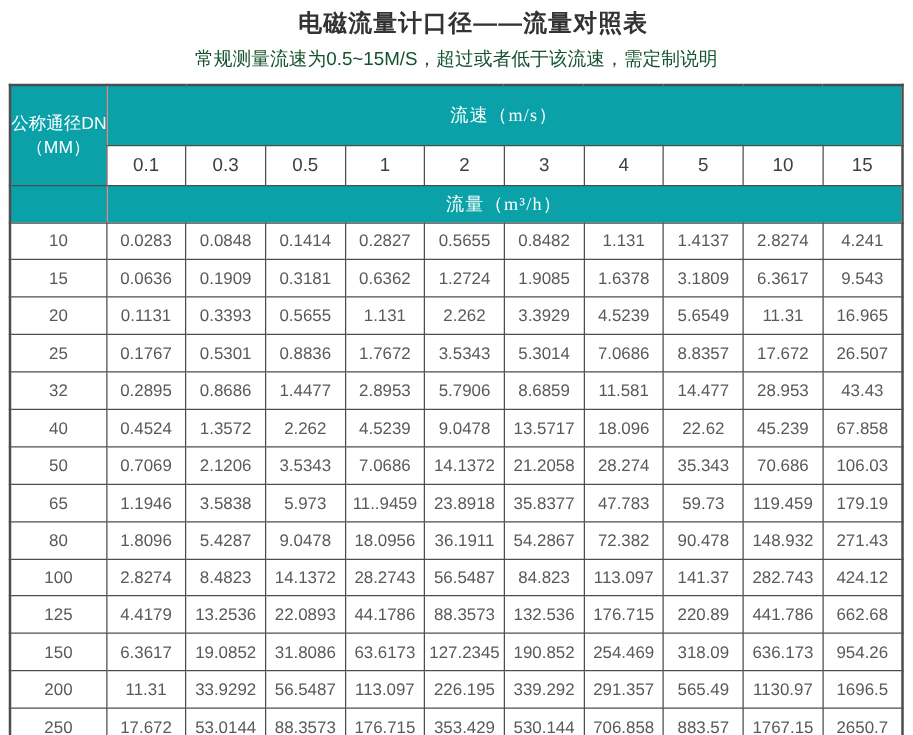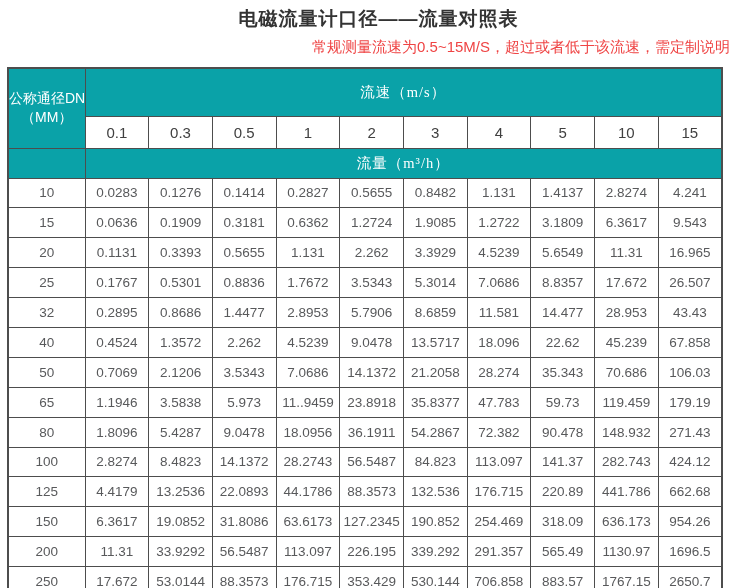--- a/index.html
+++ b/index.html
@@ -15,23 +15,23 @@
     margin: 6px 0 2px 0;
     text-align: center;
     font-size: 19px;
     font-weight: bold;
     color: #333333;
     letter-spacing: 1px;
     padding-left: 27px;
   }
   .page-subtitle {
     margin: 6px 0 10px 0;
-    text-align: right;
+    text-align: center;
     font-size: 15px;
-    color: #ef4444;
+    color: #14532d;
   }
   table.flow-table {
     border-collapse: collapse;
     margin: 0 auto;
     width: 714px;
     table-layout: fixed;
     border: 2px solid #4d4d4d;
   }
   table.flow-table th, table.flow-table td {
     border: 1px solid #4d4d4d;
@@ -107,40 +107,40 @@
     </tr>
     <tr class="r-flow-label">
       <th class="teal"></th>
       <th class="teal band-header" colspan="10">流量（m³/h）</th>
     </tr>
   </thead>
   <tbody>
   <tr class="r-data">
     <td class="dn-cell">10</td>
     <td class="value-cell">0.0283</td>
-    <td class="value-cell">0.1276</td>
+    <td class="value-cell">0.0848</td>
     <td class="value-cell">0.1414</td>
     <td class="value-cell">0.2827</td>
     <td class="value-cell">0.5655</td>
     <td class="value-cell">0.8482</td>
     <td class="value-cell">1.131</td>
     <td class="value-cell">1.4137</td>
     <td class="value-cell">2.8274</td>
     <td class="value-cell">4.241</td>
   </tr>
 
   <tr class="r-data">
     <td class="dn-cell">15</td>
     <td class="value-cell">0.0636</td>
     <td class="value-cell">0.1909</td>
     <td class="value-cell">0.3181</td>
     <td class="value-cell">0.6362</td>
     <td class="value-cell">1.2724</td>
     <td class="value-cell">1.9085</td>
-    <td class="value-cell">1.2722</td>
+    <td class="value-cell">1.6378</td>
     <td class="value-cell">3.1809</td>
     <td class="value-cell">6.3617</td>
     <td class="value-cell">9.543</td>
   </tr>
 
   <tr class="r-data">
     <td class="dn-cell">20</td>
     <td class="value-cell">0.1131</td>
     <td class="value-cell">0.3393</td>
     <td class="value-cell">0.5655</td>

